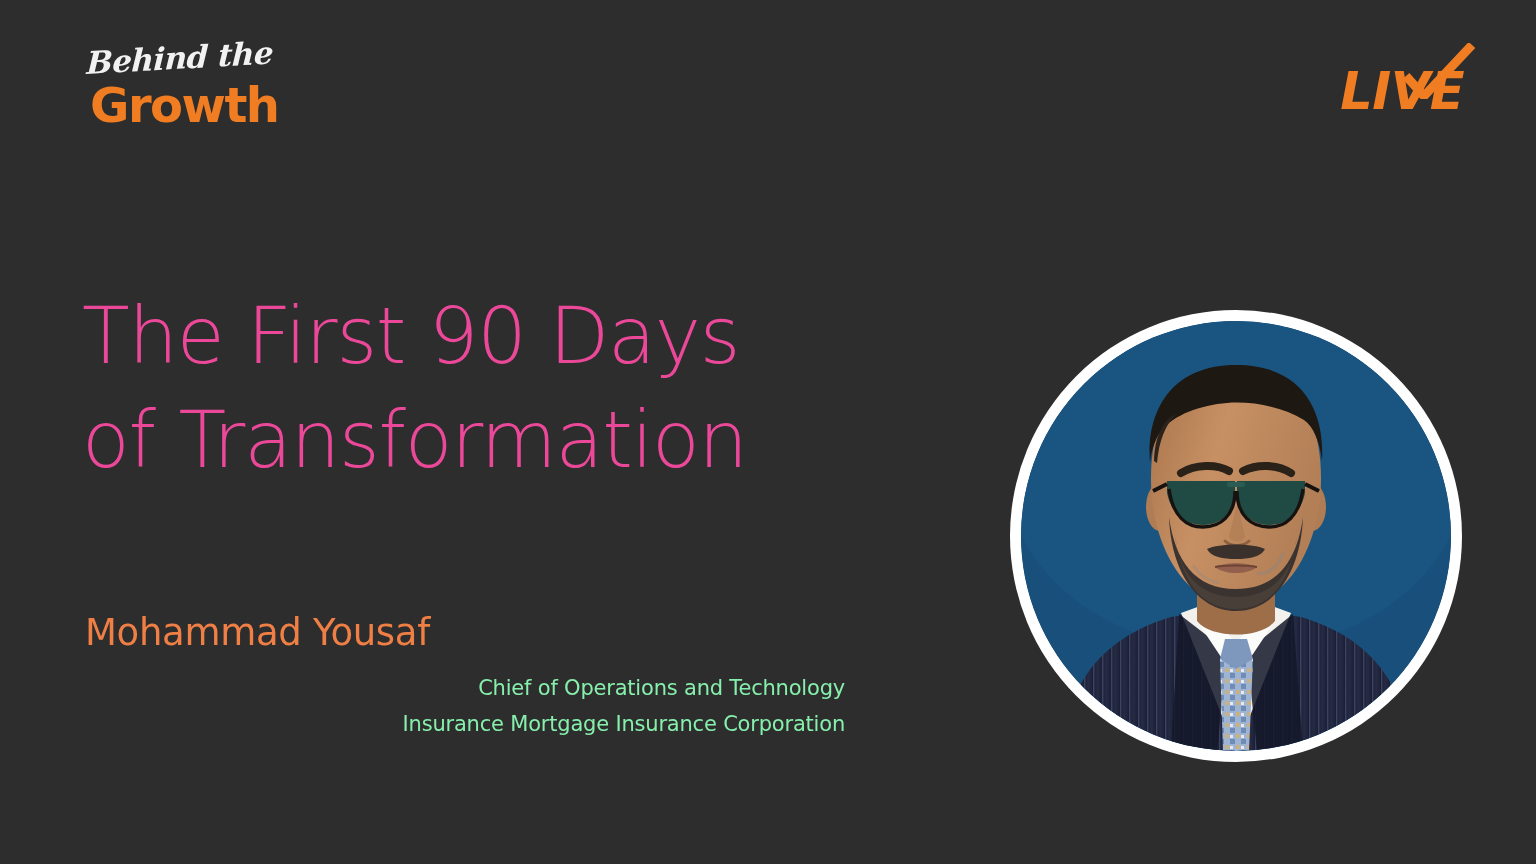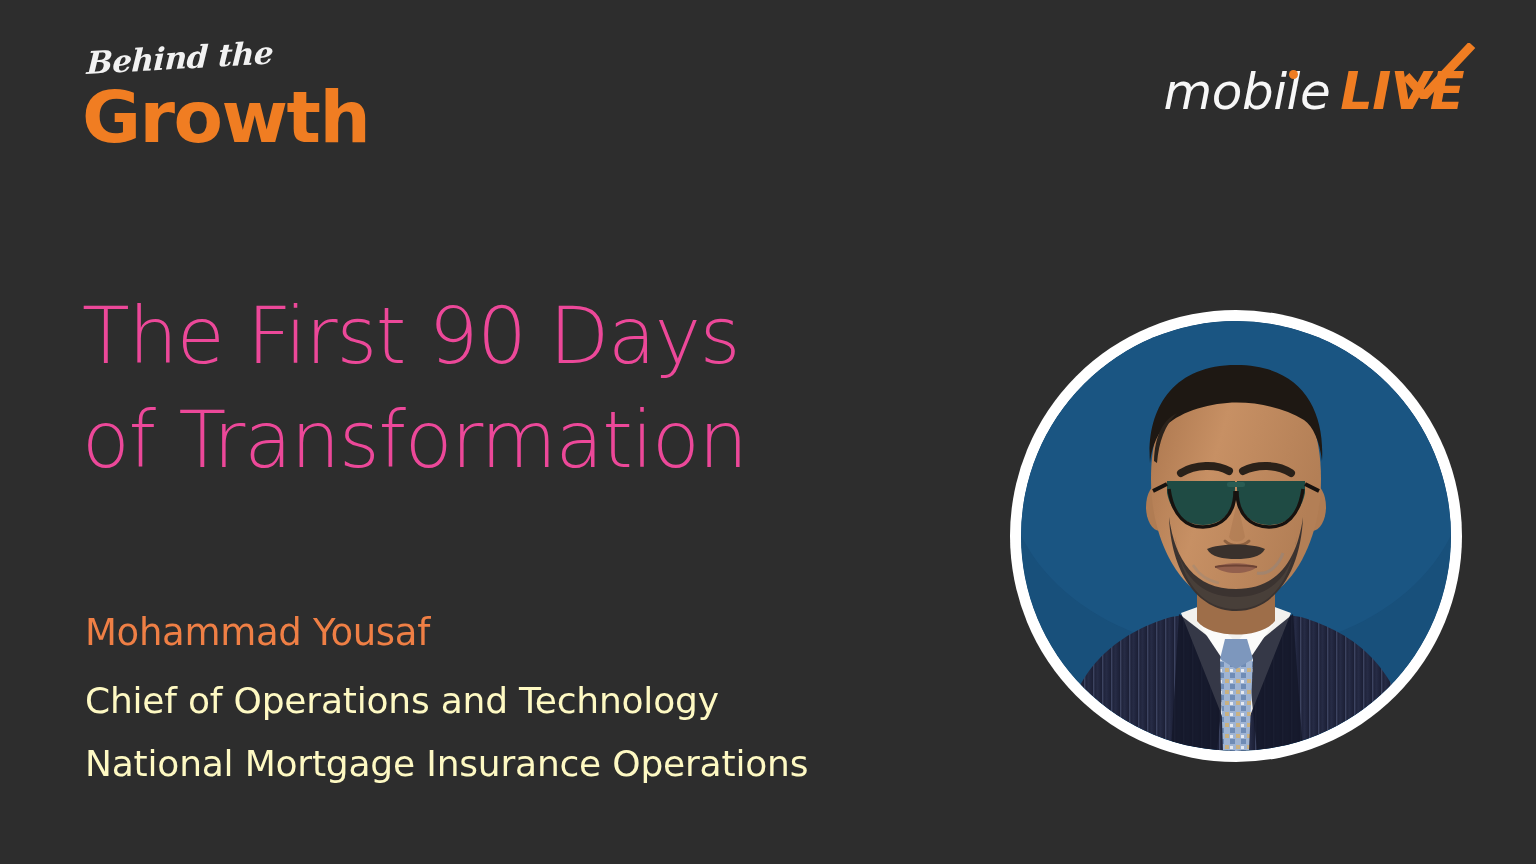--- a/index.html
+++ b/index.html
@@ -42,25 +42,25 @@
     font-weight: 700;
     font-size: 31px;
     letter-spacing: -0.5px;
     color: #f2f2f2;
     transform: rotate(-3.2deg) skewX(-6deg);
     transform-origin: left bottom;
     white-space: nowrap;
   }
   .btg-growth {
     position: absolute;
-    left: 0px;
+    left: 8px;
     top: 33px;
     font-family: "DejaVu Sans", sans-serif;
     font-weight: 700;
-    font-size: 72px;
+    font-size: 48px;
     letter-spacing: -1.5px;
     color: #f07d22;
     white-space: nowrap;
   }
 
   
   .ml-logo {
     position: absolute;
     right: 72px;
     top: 62px;
@@ -139,25 +139,26 @@
     line-height: 1.35;
     letter-spacing: -0.3px;
     color: #ef7f45;
     margin-bottom: 12px;
     white-space: nowrap;
   }
   .speaker-role,
   .speaker-org {
     font-family: "DejaVu Sans", sans-serif;
     font-weight: 400;
-    font-size: 36px;
+    font-size: 21px;
     line-height: 1.74;
     letter-spacing: -0.2px;
-    color: #fef9c3;
-    white-space: nowrap;
+    color: #86efac;
+    white-space: nowrap;
+    text-align: right;
   }
 
   
   .portrait {
     position: absolute;
     left: 1010px;
     top: 310px;
     width: 452px;
     height: 452px;
     border-radius: 50%;
@@ -181,41 +182,37 @@
 <body>
 
 <div class="slide">
 
   <div class="btg-logo">
     <div class="btg-script">Behind the</div>
     <div class="btg-growth">Growth</div>
   </div>
 
   <div class="ml-logo">
-    <span class="ml-mobile">
-      <span>mobile</span>
-      <span class="ml-dot"></span>
-    </span>
     <span class="ml-live-wrap">
       <span class="ml-live">LIVE</span>
       <svg class="ml-check" viewBox="0 0 74 56">
         <path d="M4 33 L22 53 L70 2" fill="none" stroke="#f07d22" stroke-width="9" stroke-linecap="butt"></path>
       </svg>
     </span>
   </div>
 
   <h1 class="title">
     <span class="title-line">The First 90 Days</span>
     <span class="title-line">of Transformation</span>
   </h1>
 
   <div class="speaker">
     <div class="speaker-name">Mohammad Yousaf</div>
     <div class="speaker-role">Chief of Operations and Technology</div>
-    <div class="speaker-org">National Mortgage Insurance Operations</div>
+    <div class="speaker-org">Insurance Mortgage Insurance Corporation</div>
   </div>
 
   <div class="portrait">
     <div class="portrait-inner">
       <svg width="430" height="430" viewBox="0 0 430 430">
         <defs>
           <clipPath id="circleClip">
               <circle cx="215" cy="215" r="215"></circle>
             </clipPath>
           <linearGradient id="skinGrad" x1="0" y1="0" x2="1" y2="0.4">

